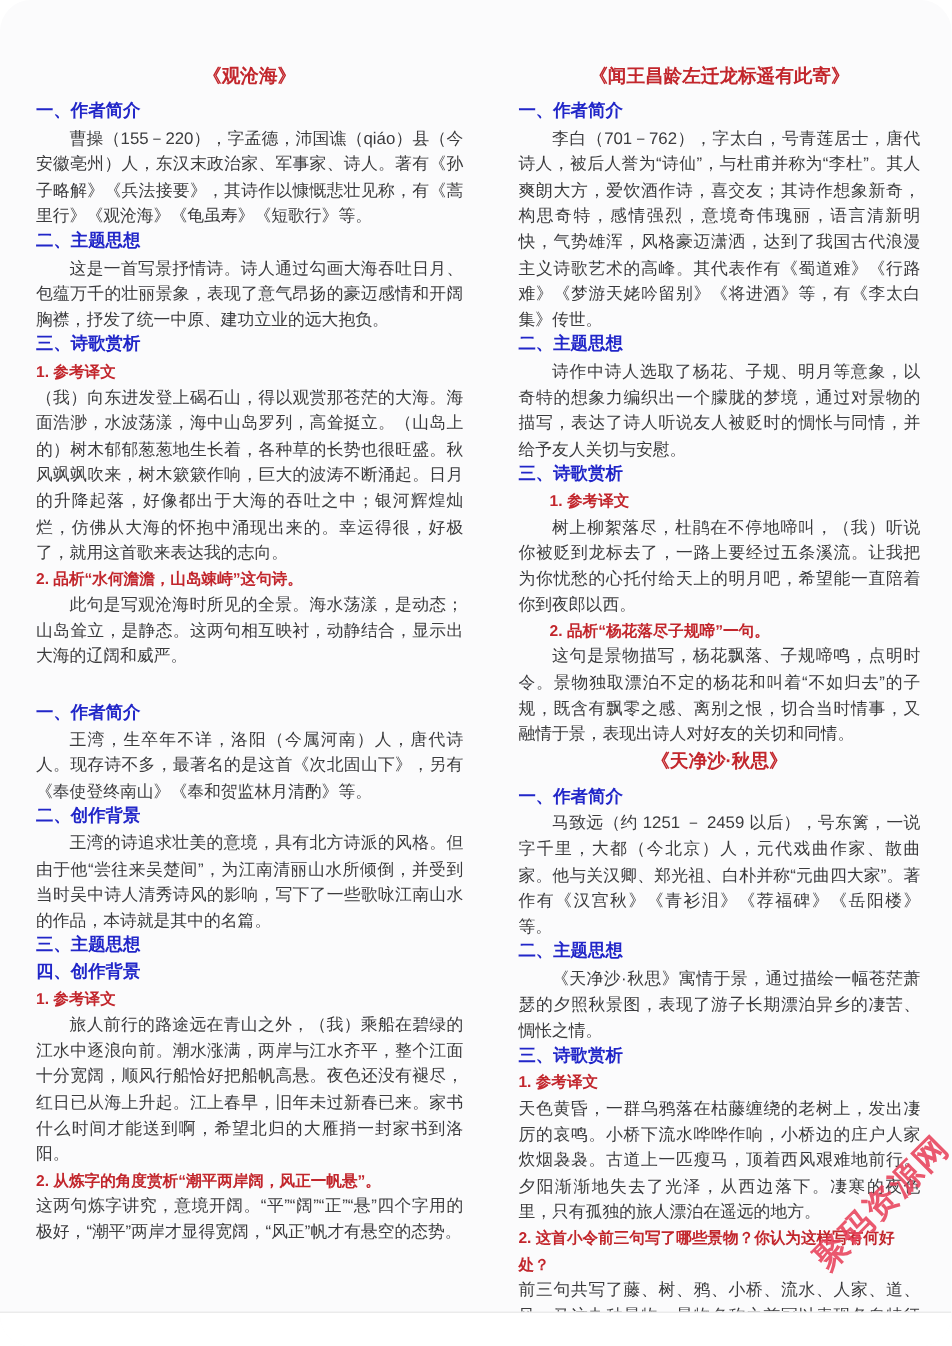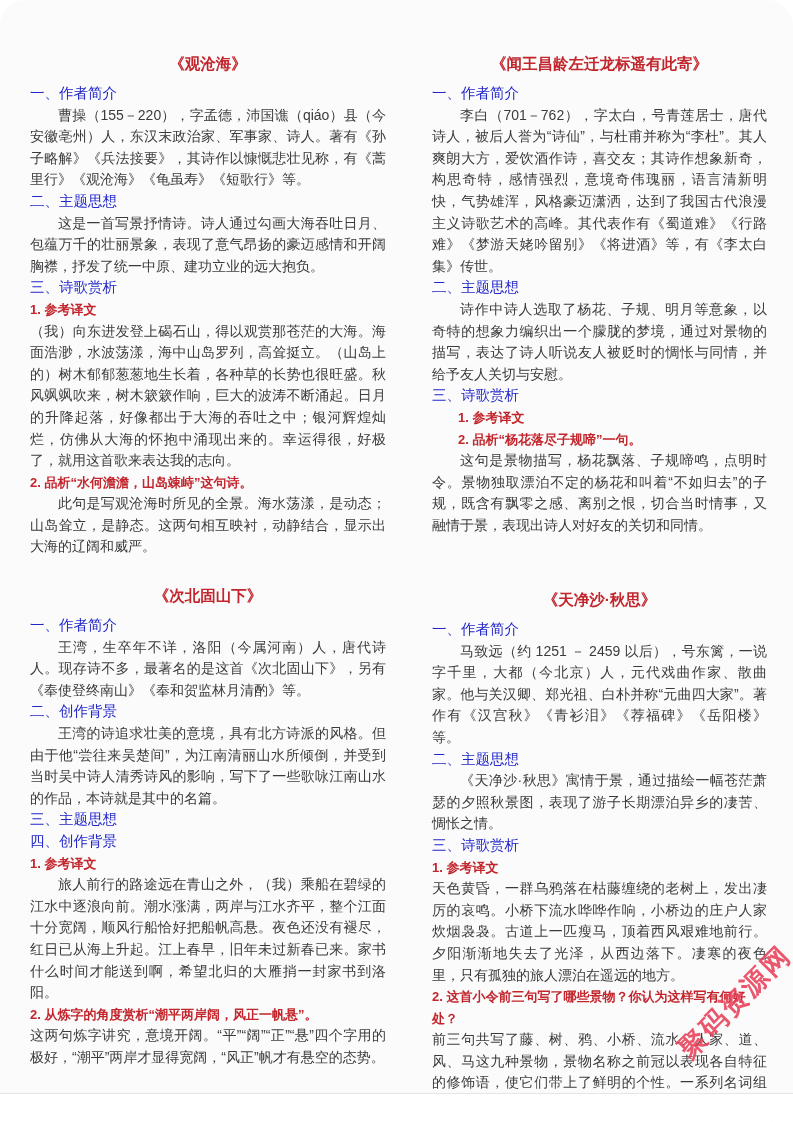--- a/index.html
+++ b/index.html
@@ -30,21 +30,21 @@
     font-size:15.5px;
     line-height:24px;
     font-weight:bold;
     text-align:center;
     color:var(--title-red,#c2262c);
   }
   .h-blue{
     margin:0;
     font-size:14.5px;
     line-height:21.6px;
-    font-weight:normal;
+    font-weight:bold;
     color:var(--head-blue,#2126c8);
   }
   .h-red{
     margin:0;
     font-size:13px;
     line-height:21.6px;
     font-weight:bold;
     color:var(--sub-red,#c2262c);
   }
   .para{
@@ -93,21 +93,20 @@
           <p class="para indent">曹操（155－220），字孟德，沛国谯（qiáo）县（今安徽亳州）人，东汉末政治家、军事家、诗人。著有《孙子略解》《兵法接要》，其诗作以慷慨悲壮见称，有《蒿里行》《观沧海》《龟虽寿》《短歌行》等。</p>
           <h3 class="h-blue">二、主题思想</h3>
           <p class="para indent">这是一首写景抒情诗。诗人通过勾画大海吞吐日月、包蕴万千的壮丽景象，表现了意气昂扬的豪迈感情和开阔胸襟，抒发了统一中原、建功立业的远大抱负。</p>
           <h3 class="h-blue">三、诗歌赏析</h3>
           <h3 class="h-red">1. 参考译文</h3>
           <p class="para">（我）向东进发登上碣石山，得以观赏那苍茫的大海。海面浩渺，水波荡漾，海中山岛罗列，高耸挺立。（山岛上的）树木郁郁葱葱地生长着，各种草的长势也很旺盛。秋风飒飒吹来，树木簌簌作响，巨大的波涛不断涌起。日月的升降起落，好像都出于大海的吞吐之中；银河辉煌灿烂，仿佛从大海的怀抱中涌现出来的。幸运得很，好极了，就用这首歌来表达我的志向。</p>
           <h3 class="h-red">2. 品析“水何澹澹，山岛竦峙”这句诗。</h3>
           <p class="para indent">此句是写观沧海时所见的全景。海水荡漾，是动态；山岛耸立，是静态。这两句相互映衬，动静结合，显示出大海的辽阔和威严。</p>
         </section>
         <section class="section">
-          <h2 class="poem-title">《次北固山下》</h2>
           <h3 class="h-blue">一、作者简介</h3>
           <p class="para indent">王湾，生卒年不详，洛阳（今属河南）人，唐代诗人。现存诗不多，最著名的是这首《次北固山下》，另有《奉使登终南山》《奉和贺监林月清酌》等。</p>
           <h3 class="h-blue">二、创作背景</h3>
           <p class="para indent">王湾的诗追求壮美的意境，具有北方诗派的风格。但由于他“尝往来吴楚间”，为江南清丽山水所倾倒，并受到当时吴中诗人清秀诗风的影响，写下了一些歌咏江南山水的作品，本诗就是其中的名篇。</p>
           <h3 class="h-blue">三、主题思想</h3>
           <h3 class="h-blue">四、创作背景</h3>
           <h3 class="h-red">1. 参考译文</h3>
           <p class="para indent">旅人前行的路途远在青山之外，（我）乘船在碧绿的江水中逐浪向前。潮水涨满，两岸与江水齐平，整个江面十分宽阔，顺风行船恰好把船帆高悬。夜色还没有褪尽，红日已从海上升起。江上春早，旧年未过新春已来。家书什么时间才能送到啊，希望北归的大雁捎一封家书到洛阳。</p>
           <h3 class="h-red">2. 从炼字的角度赏析“潮平两岸阔，风正一帆悬”。</h3>
           <p class="para">这两句炼字讲究，意境开阔。“平”“阔”“正”“悬”四个字用的极好，“潮平”两岸才显得宽阔，“风正”帆才有悬空的态势。</p>
@@ -115,20 +114,21 @@
       </div>
     <div class="col col-right" id="col-1">
         <section class="section" style="min-height: 536px;">
           <h2 class="poem-title">《闻王昌龄左迁龙标遥有此寄》</h2>
           <h3 class="h-blue">一、作者简介</h3>
           <p class="para indent">李白（701－762），字太白，号青莲居士，唐代诗人，被后人誉为“诗仙”，与杜甫并称为“李杜”。其人爽朗大方，爱饮酒作诗，喜交友；其诗作想象新奇，构思奇特，感情强烈，意境奇伟瑰丽，语言清新明快，气势雄浑，风格豪迈潇洒，达到了我国古代浪漫主义诗歌艺术的高峰。其代表作有《蜀道难》《行路难》《梦游天姥吟留别》《将进酒》等，有《李太白集》传世。</p>
           <h3 class="h-blue">二、主题思想</h3>
           <p class="para indent">诗作中诗人选取了杨花、子规、明月等意象，以奇特的想象力编织出一个朦胧的梦境，通过对景物的描写，表达了诗人听说友人被贬时的惆怅与同情，并给予友人关切与安慰。</p>
           <h3 class="h-blue">三、诗歌赏析</h3>
           <h3 class="h-red indent">1. 参考译文</h3>
+          <p class="para indent">树上柳絮落尽，杜鹃在不停地啼叫，（我）听说你被贬到龙标去了，一路上要经过五条溪流。让我把为你忧愁的心托付给天上的明月吧，希望能一直陪着你到夜郎以西。</p>
           <h3 class="h-red indent">2. 品析“杨花落尽子规啼”一句。</h3>
           <p class="para indent">这句是景物描写，杨花飘落、子规啼鸣，点明时令。景物独取漂泊不定的杨花和叫着“不如归去”的子规，既含有飘零之感、离别之恨，切合当时情事，又融情于景，表现出诗人对好友的关切和同情。</p>
         </section>
         <section class="section">
           <h2 class="poem-title">《天净沙·秋思》</h2>
           <h3 class="h-blue">一、作者简介</h3>
           <p class="para indent">马致远（约 1251 － 2459 以后），号东篱，一说字千里，大都（今北京）人，元代戏曲作家、散曲家。他与关汉卿、郑光祖、白朴并称“元曲四大家”。著作有《汉宫秋》《青衫泪》《荐福碑》《岳阳楼》等。</p>
           <h3 class="h-blue">二、主题思想</h3>
           <p class="para indent">《天净沙·秋思》寓情于景，通过描绘一幅苍茫萧瑟的夕照秋景图，表现了游子长期漂泊异乡的凄苦、惆怅之情。</p>
           <h3 class="h-blue">三、诗歌赏析</h3>

